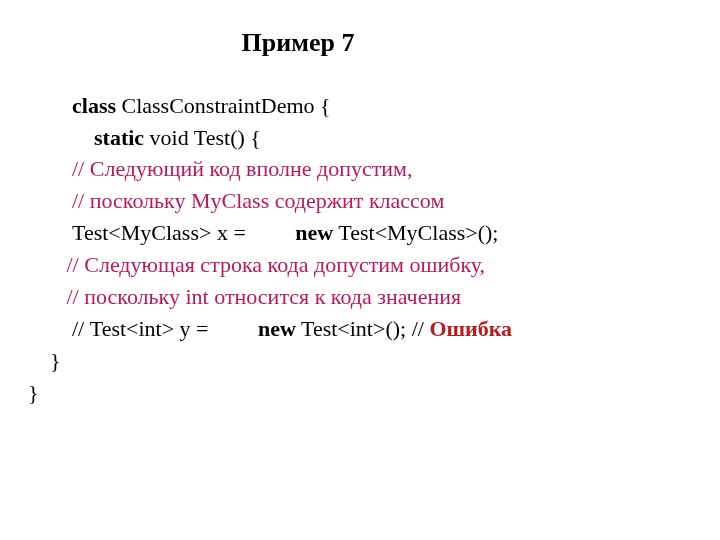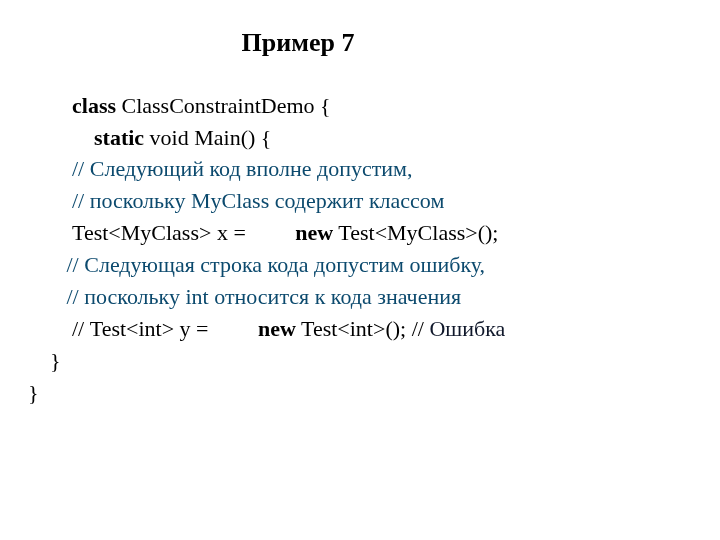--- a/index.html
+++ b/index.html
@@ -23,31 +23,31 @@
     text-align: center;
     font-weight: bold;
     font-size: 26px;
     margin-bottom: 28px;
   }
   .code {
     white-space: pre;
     font-family: "Times New Roman", Times, serif;
   }
   .kw { font-weight: bold; margin-left: 44px; }
-  .cmt { color: #0c4a6e; }
-  .err { color: #0f172a; }
+  .cmt { color: #be185d; }
+  .err { color: #b91c1c; font-weight: bold; }
 </style>
 </head>
 <body>
 
 <div class="slide">
   <div class="title">Пример 7</div>
 
   <div class="code"><span><span class="kw">class</span><span> ClassConstraintDemo {</span></span>
-<span>    <span class="kw">static</span><span> void Main() {</span></span>
+<span>    <span class="kw">static</span><span> void Test() {</span></span>
 <span>        <span class="cmt">// Следующий код вполне допустим,</span></span>
 <span>        <span class="cmt">// поскольку MyClass содержит классом</span></span>
 <span>       <span> Test&lt;MyClass&gt; x = </span><span class="kw">new</span><span> Test&lt;MyClass&gt;();</span></span>
 <span>       <span class="cmt">// Следующая строка кода допустим ошибку,</span></span>
 <span>       <span class="cmt">// поскольку int относится к кода значения</span></span>
 <span>       <span> // Test&lt;int&gt; y = </span><span class="kw">new</span><span> Test&lt;int&gt;(); // </span><span class="err">Ошибка</span></span>
 <span>    }</span>
 <span>}</span></div>
 </div>
 

